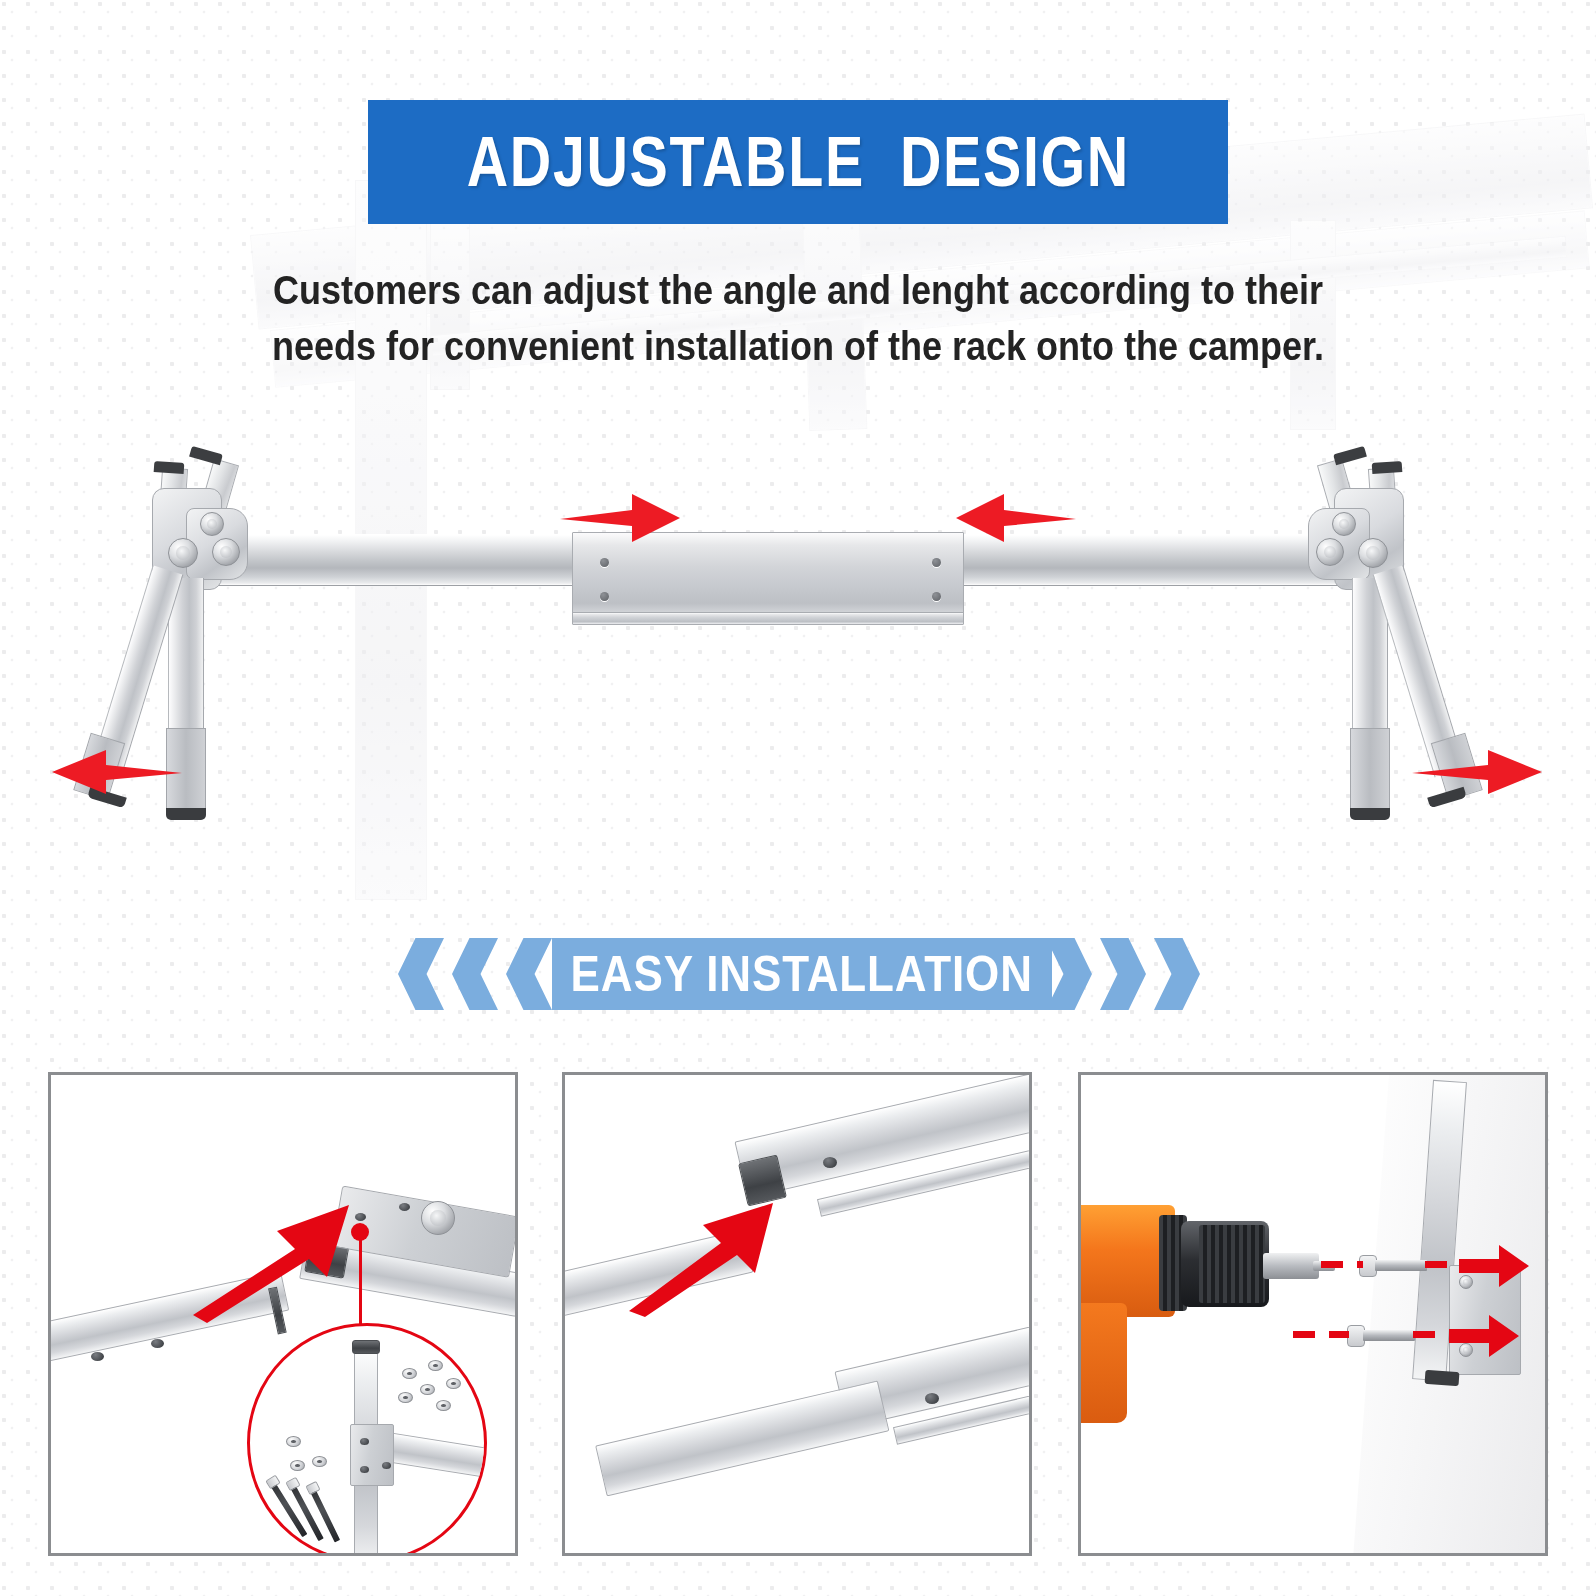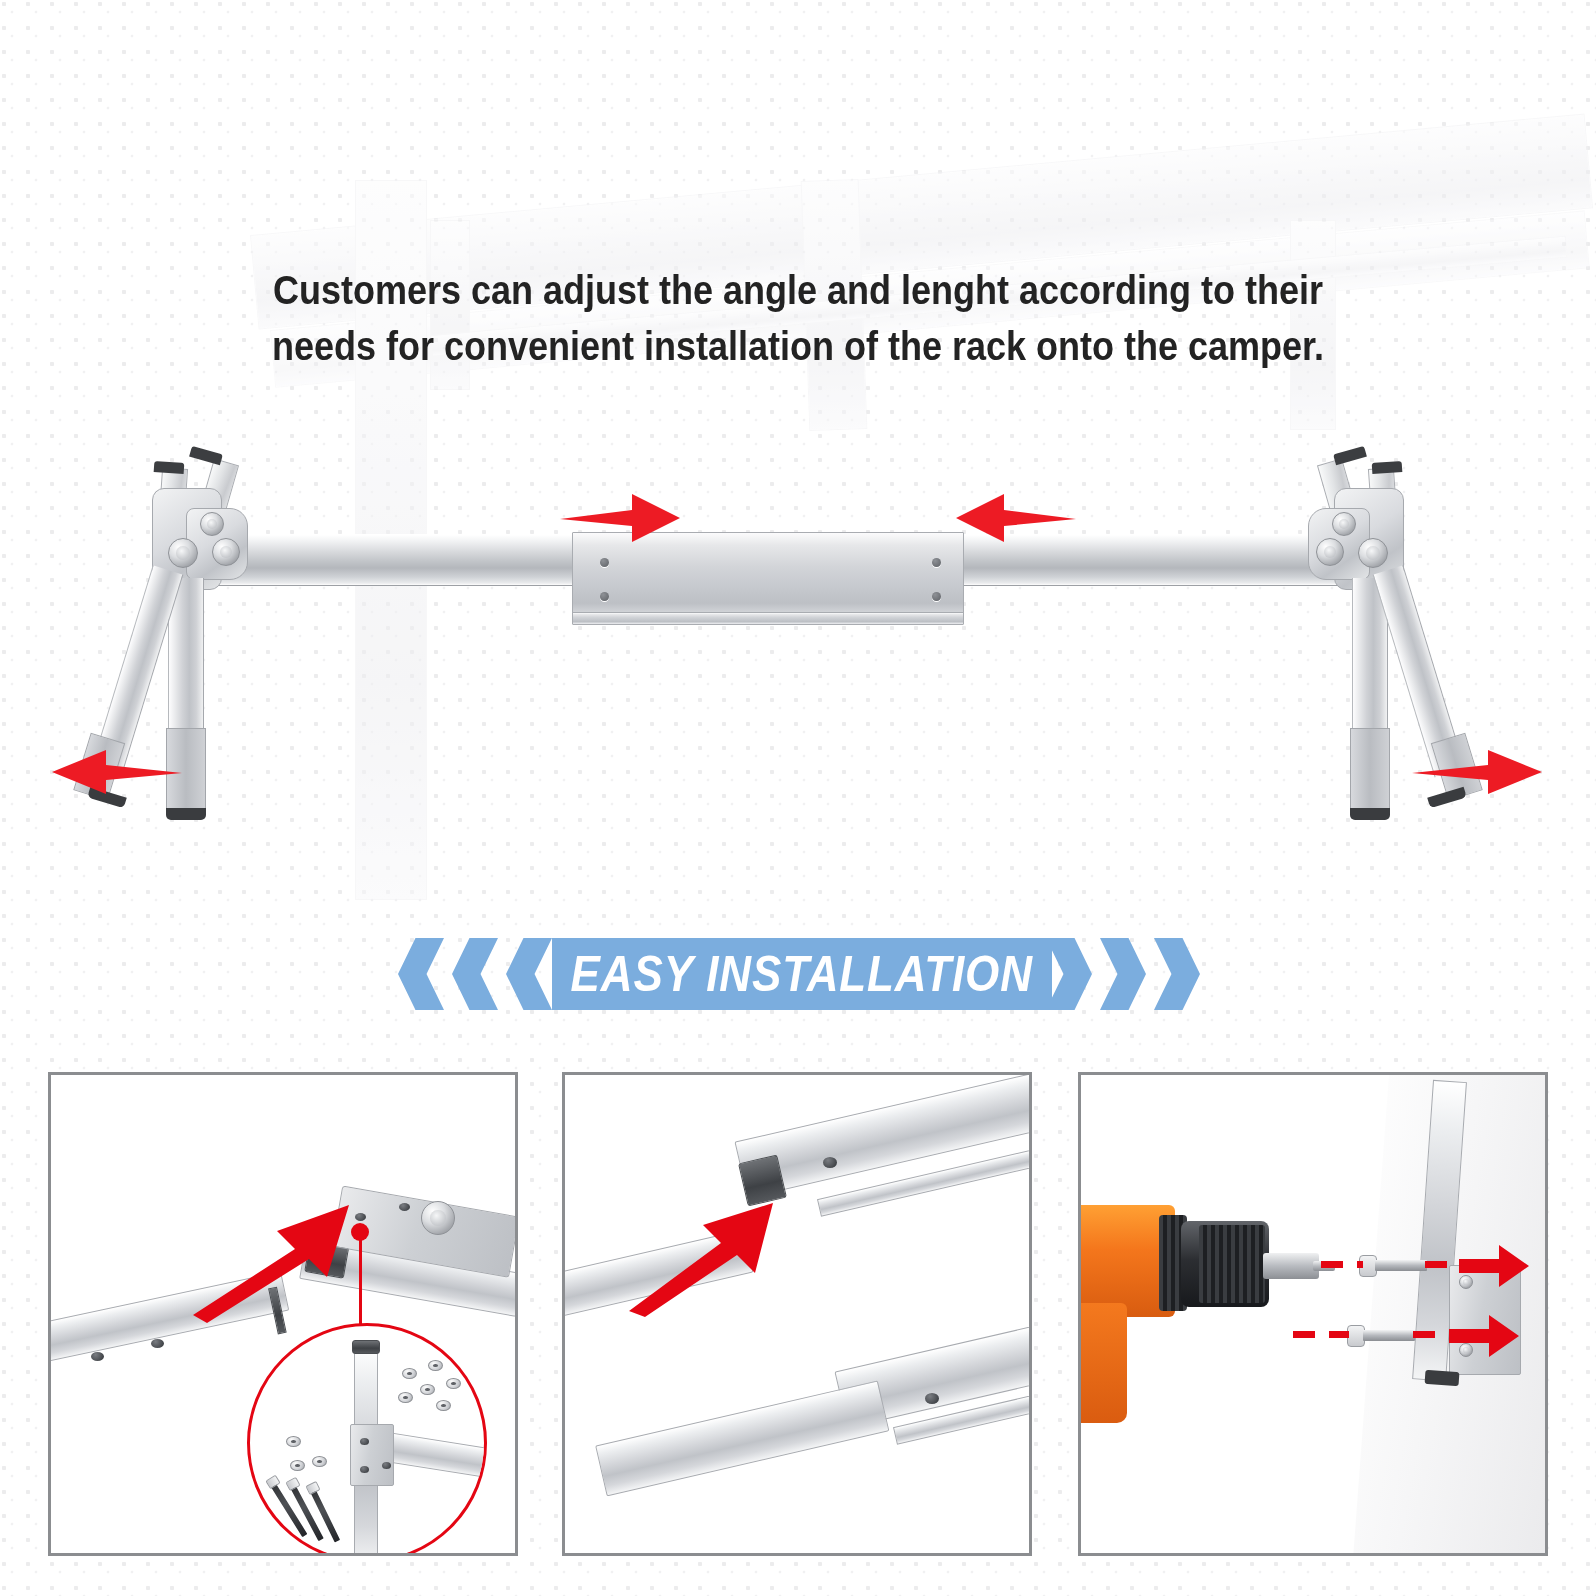--- a/index.html
+++ b/index.html
@@ -126,21 +126,21 @@
     position:absolute;
     background:linear-gradient(95deg,#fafbfb 0%, #e2e4e6 35%, #c9cbcf 65%, #eceef0 100%);
     border:1px solid #aaadb2;
   }
   .topstub-cap { position:absolute; background:#3c3e41; border-radius:3px 3px 0 0; }
 
   
   #easy-banner {
     position:absolute; left:398px; top:938px;
     width:800px; height:72px;
-    display:flex; align-items:center; justify-content:center;font-style:italic;
+    display:flex; align-items:center; justify-content:center;
   }
   #easy-band {
     position:absolute; left:0; top:0; width:800px; height:72px;
     background:#7badde;
     clip-path:polygon(0 0, 100% 0, 100% 100%, 0 100%);
   }
   #easy-banner .etxt {
     position:relative; z-index:5;
     color:#ffffff;
     font-size:50px; font-weight:bold; letter-spacing:1px;
@@ -262,20 +262,23 @@
   <div class="ghost" style="left:0;top:180px;width:1596px;height:780px;">
     <div class="ghost-bar" style="left:250px;top:55px;width:1340px;height:95px;transform:rotate(-5.2deg);transform-origin:left top;"></div>
     <div class="ghost-bar" style="left:270px;top:150px;width:1320px;height:58px;transform:rotate(-5.2deg);transform-origin:left top;opacity:.8;"></div>
     <div class="ghost-bar" style="left:355px;top:0px;width:72px;height:720px;"></div>
     <div class="ghost-bar" style="left:430px;top:40px;width:40px;height:170px;"></div>
     <div class="ghost-bar" style="left:805px;top:0px;width:58px;height:250px;transform:rotate(-2deg);"></div>
     <div class="ghost-bar" style="left:1290px;top:40px;width:46px;height:210px;"></div>
     <div class="ghost-bar" style="left:430px;top:155px;width:1140px;height:22px;transform:rotate(-5deg);transform-origin:left top;"></div>
   </div>
 
+  <div id="title-banner">
+    <div class="txt">ADJUSTABLE  DESIGN</div>
+  </div>
 
   <div id="subtitle">Customers can adjust the angle and lenght according to their needs for convenient installation of the rack onto the camper.</div>
 
   <div id="hero">
 
     <div class="bar" style="left:196px;top:114px;width:390px;height:52px;"></div>
 
     <div class="bar" style="left:958px;top:114px;width:400px;height:52px;"></div>
 
     <div class="slide-plate" style="left:572px;top:112px;width:392px;height:92px;"></div>

